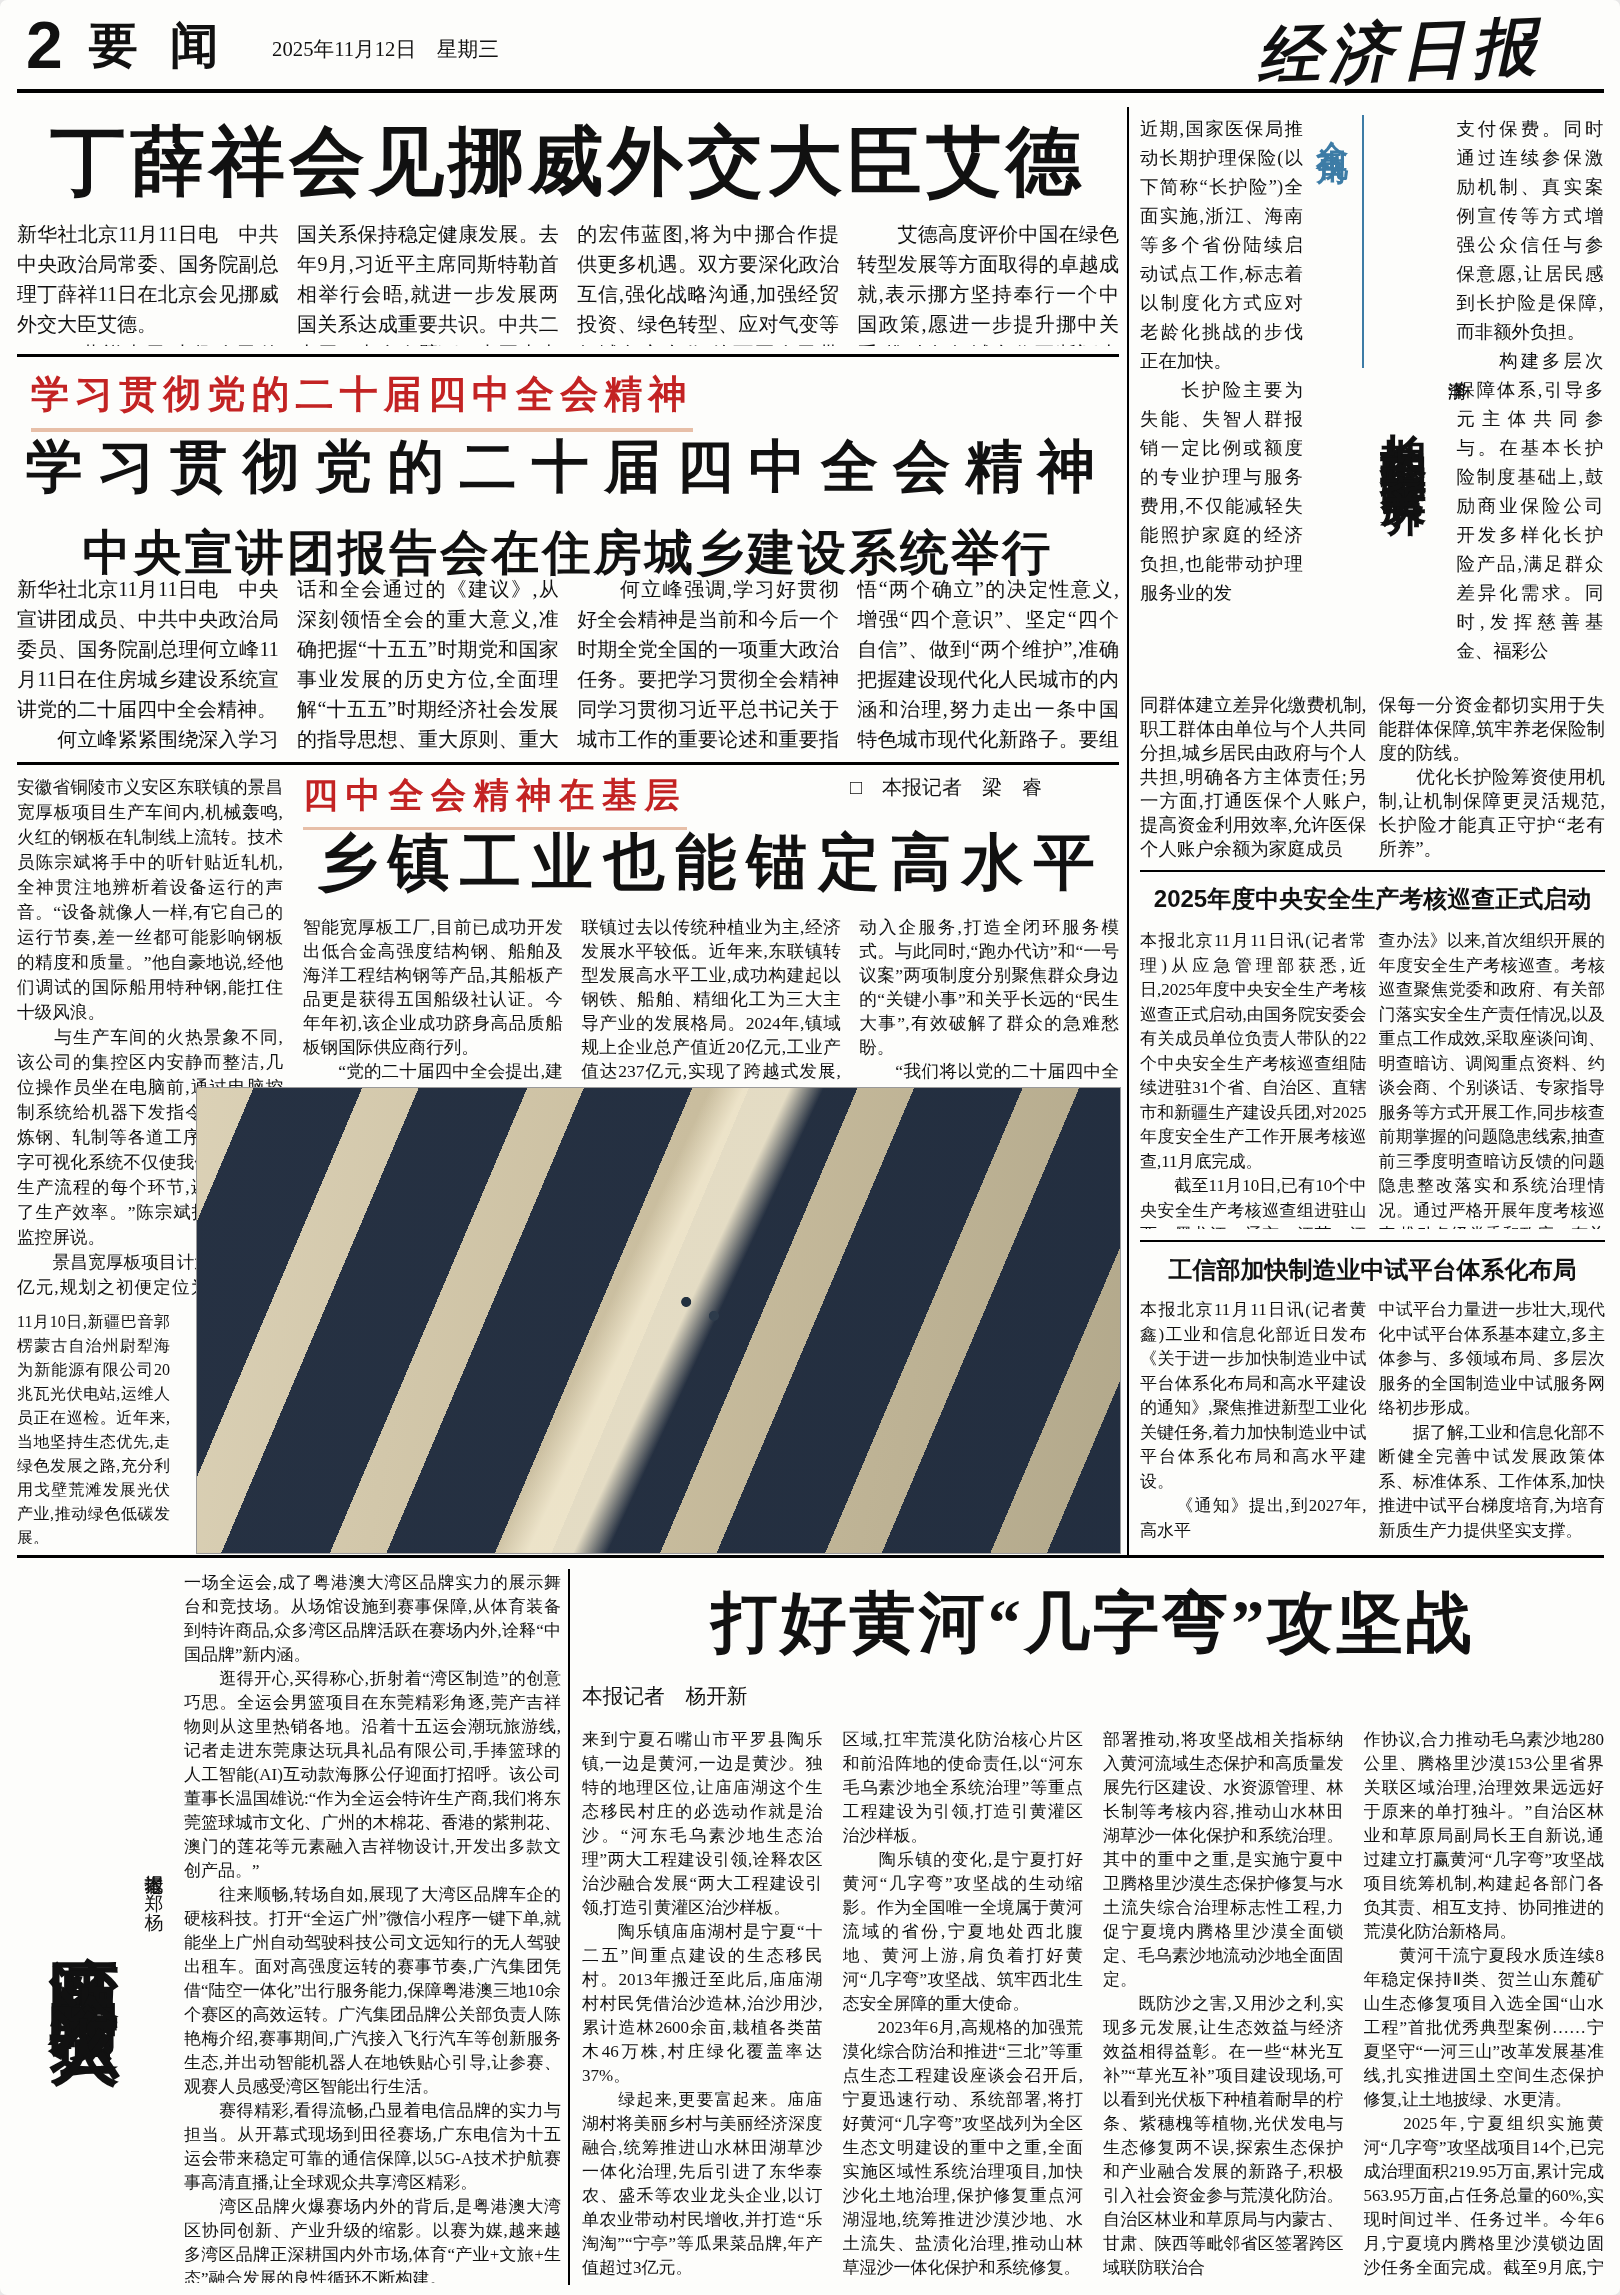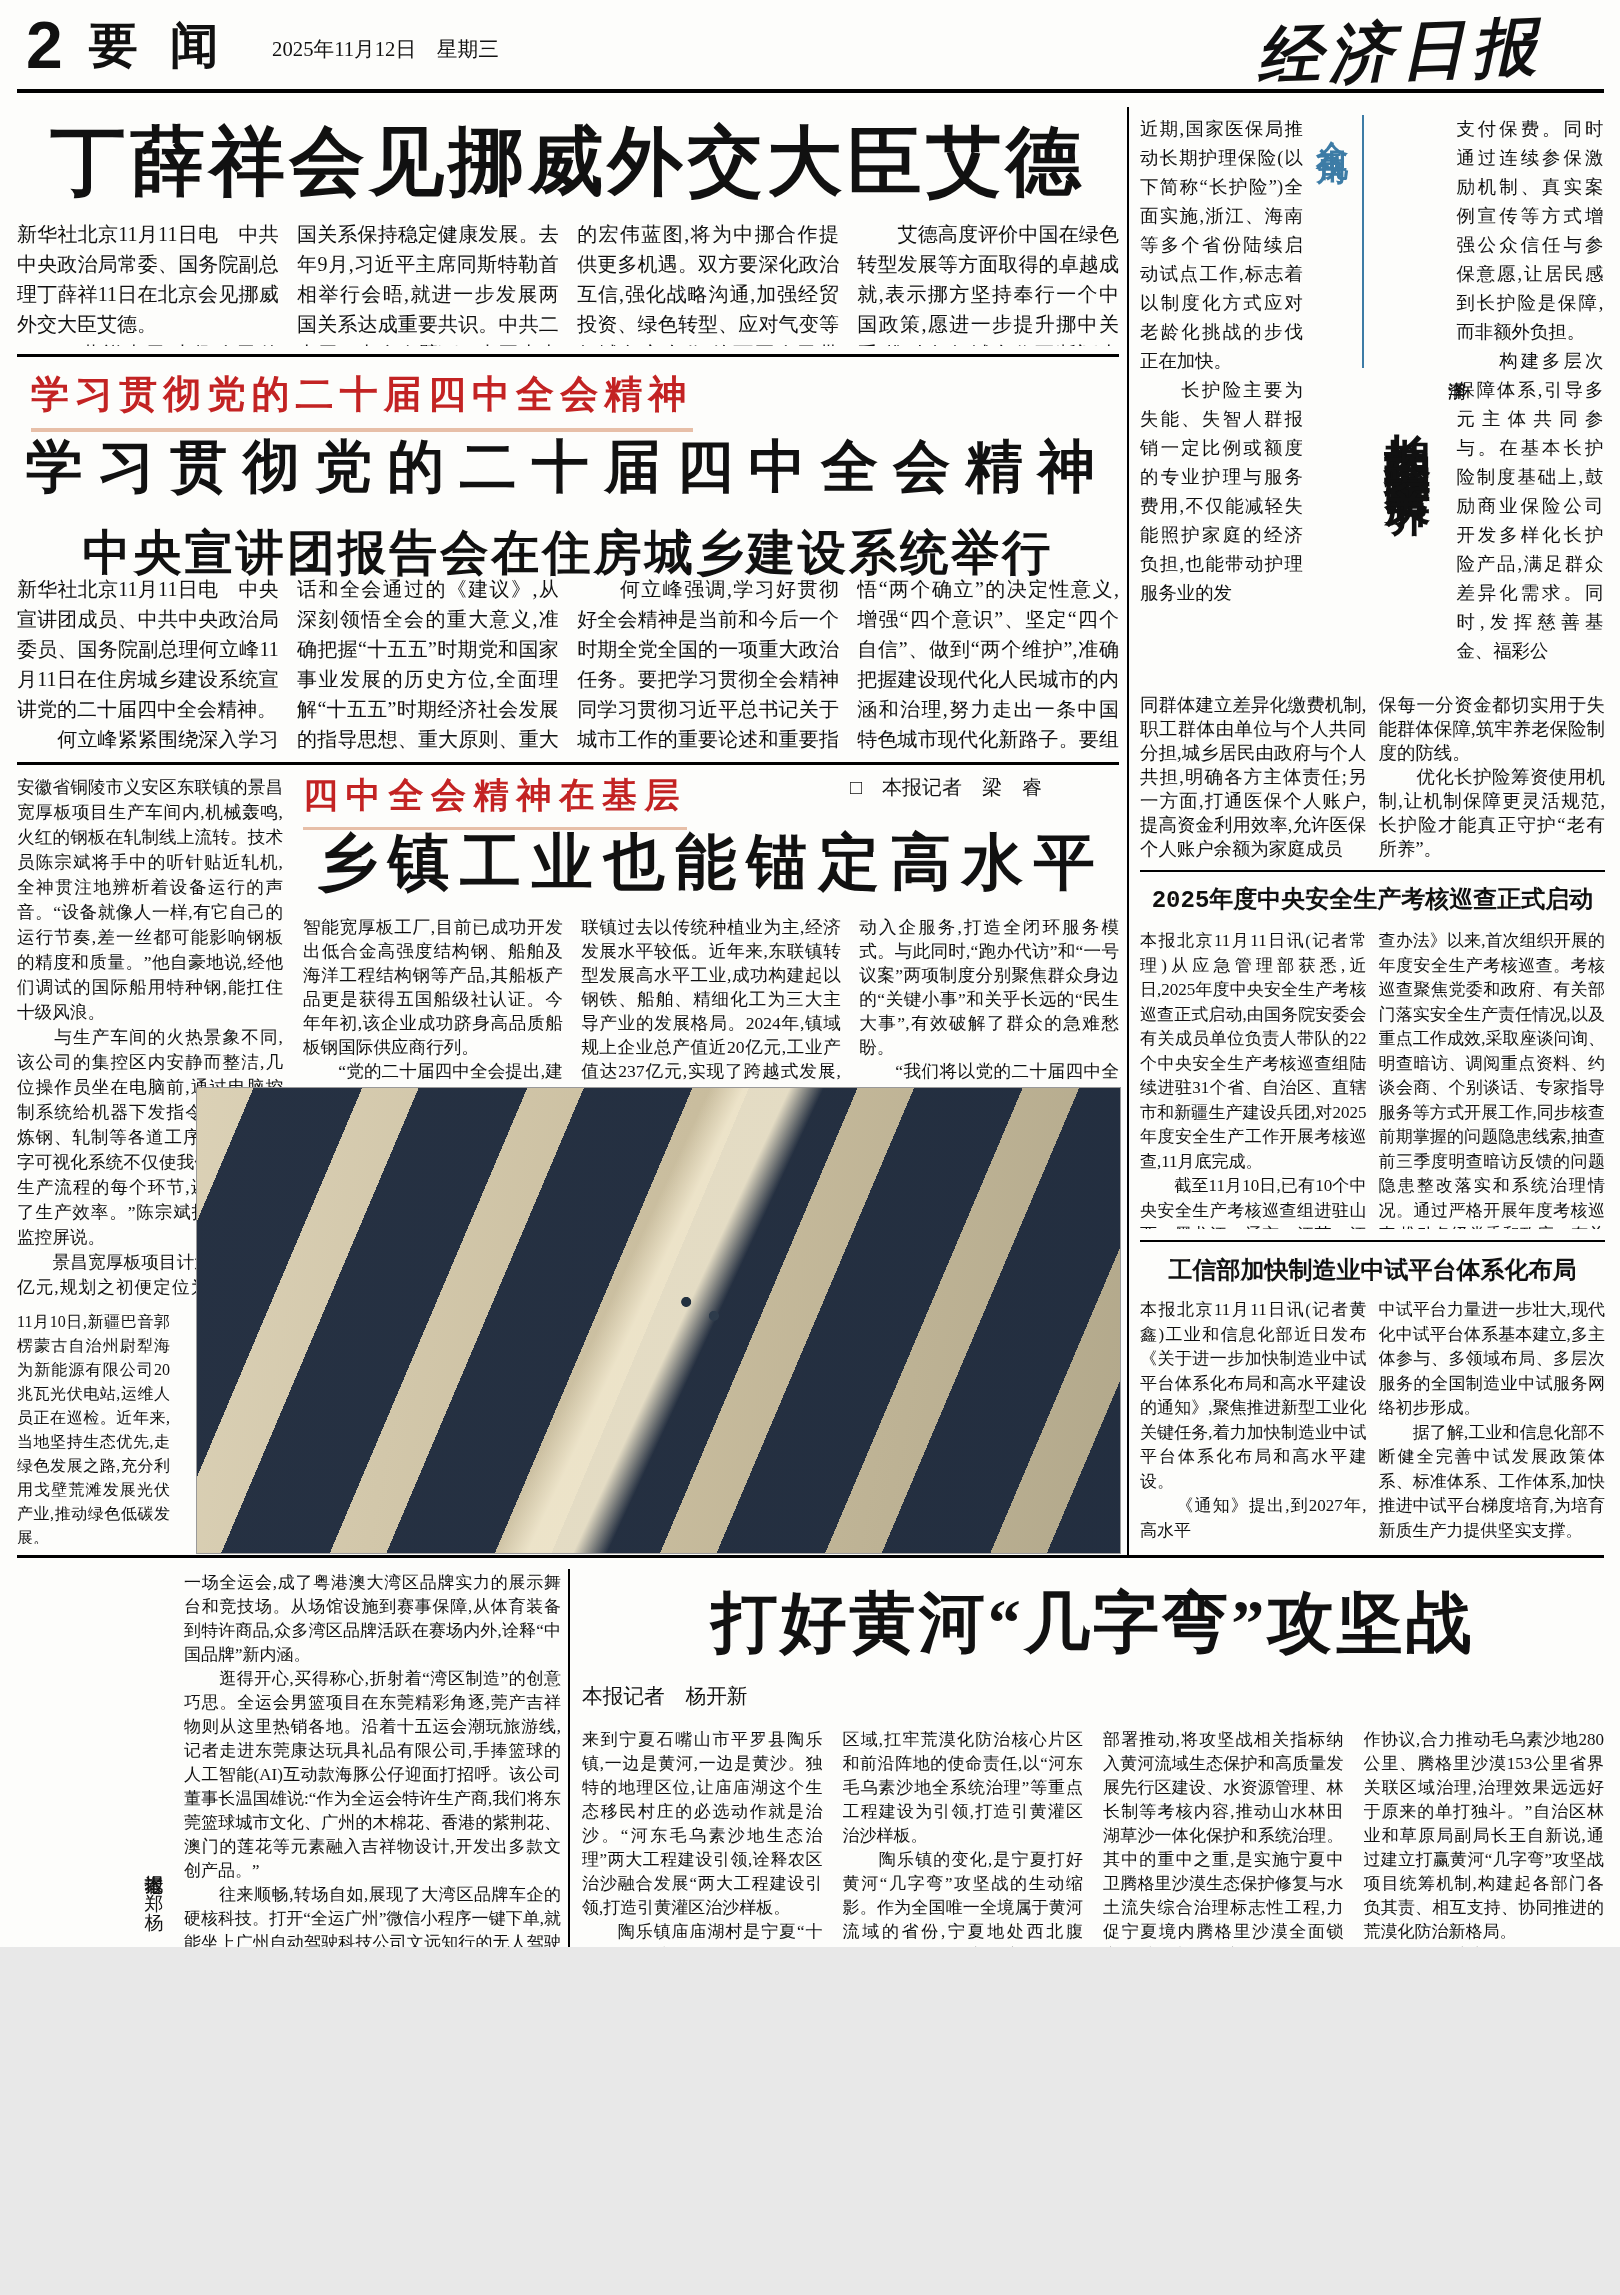--- a/index.html
+++ b/index.html
@@ -1,27 +1,27 @@
 <!DOCTYPE html>
 <html style="font-size:12.2px"><head>
 <meta charset="utf-8">
 <style>
   html,body{margin:0;padding:0;background:#e8e8e8;}
-  .page{position:relative;width:1620px;height:1947px;background:#fdfdfb;color:#111;
-        font-family:"Liberation Serif",serif;overflow:hidden;}
+  .page{position:relative;width:1620px;height:2295px;background:#fdfdfb;color:#111;
+        font-family:"Liberation Serif",serif;overflow:hidden;border-radius:7px;}
   .abs{position:absolute;}
   .rule{background:#000;}
   
   .pagenum{font-family:"Liberation Sans",sans-serif;font-weight:bold;font-size:66px;line-height:1;}
   .section{font-family:"Liberation Serif",serif;font-weight:bold;font-size:49px;letter-spacing:32px;margin-left:26px;vertical-align:6.1px;}
   .dateline{font-size:20.7px;margin-left:21.4px;vertical-align:12.2px;font-family:"Liberation Serif",serif;}
   .masthead{font-family:"DejaVu Serif",serif;font-style:italic;font-weight:bold;font-size:64px;
             letter-spacing:7.7px;transform:rotate(-2deg);white-space:nowrap;}
   
-  .h-hei{font-family:Liberation Mono, monospace;font-weight:bold;text-align:center;white-space:nowrap;}
+  .h-hei{font-family:Liberation Sans, sans-serif;font-weight:bold;text-align:center;white-space:nowrap;}
   .h-song{font-family:"Liberation Serif",serif;font-weight:bold;text-align:center;white-space:nowrap;}
   .kicker{display:inline-block;color:#c32323;font-family:"Liberation Serif",serif;font-weight:bold;
           border-bottom:4.6px solid #e7bfa8;padding-bottom:7.7px;white-space:nowrap;}
   
   .body-cols{display:flex;gap:18.4px;overflow:hidden;}
   .body-cols>div{flex:1;}
   .jtext{text-align:justify;white-space:pre-wrap;overflow:hidden;}
   .vtext{writing-mode:vertical-rl;text-orientation:upright;}
   .byline{font-family:"Liberation Serif",serif;white-space:nowrap;}
   

